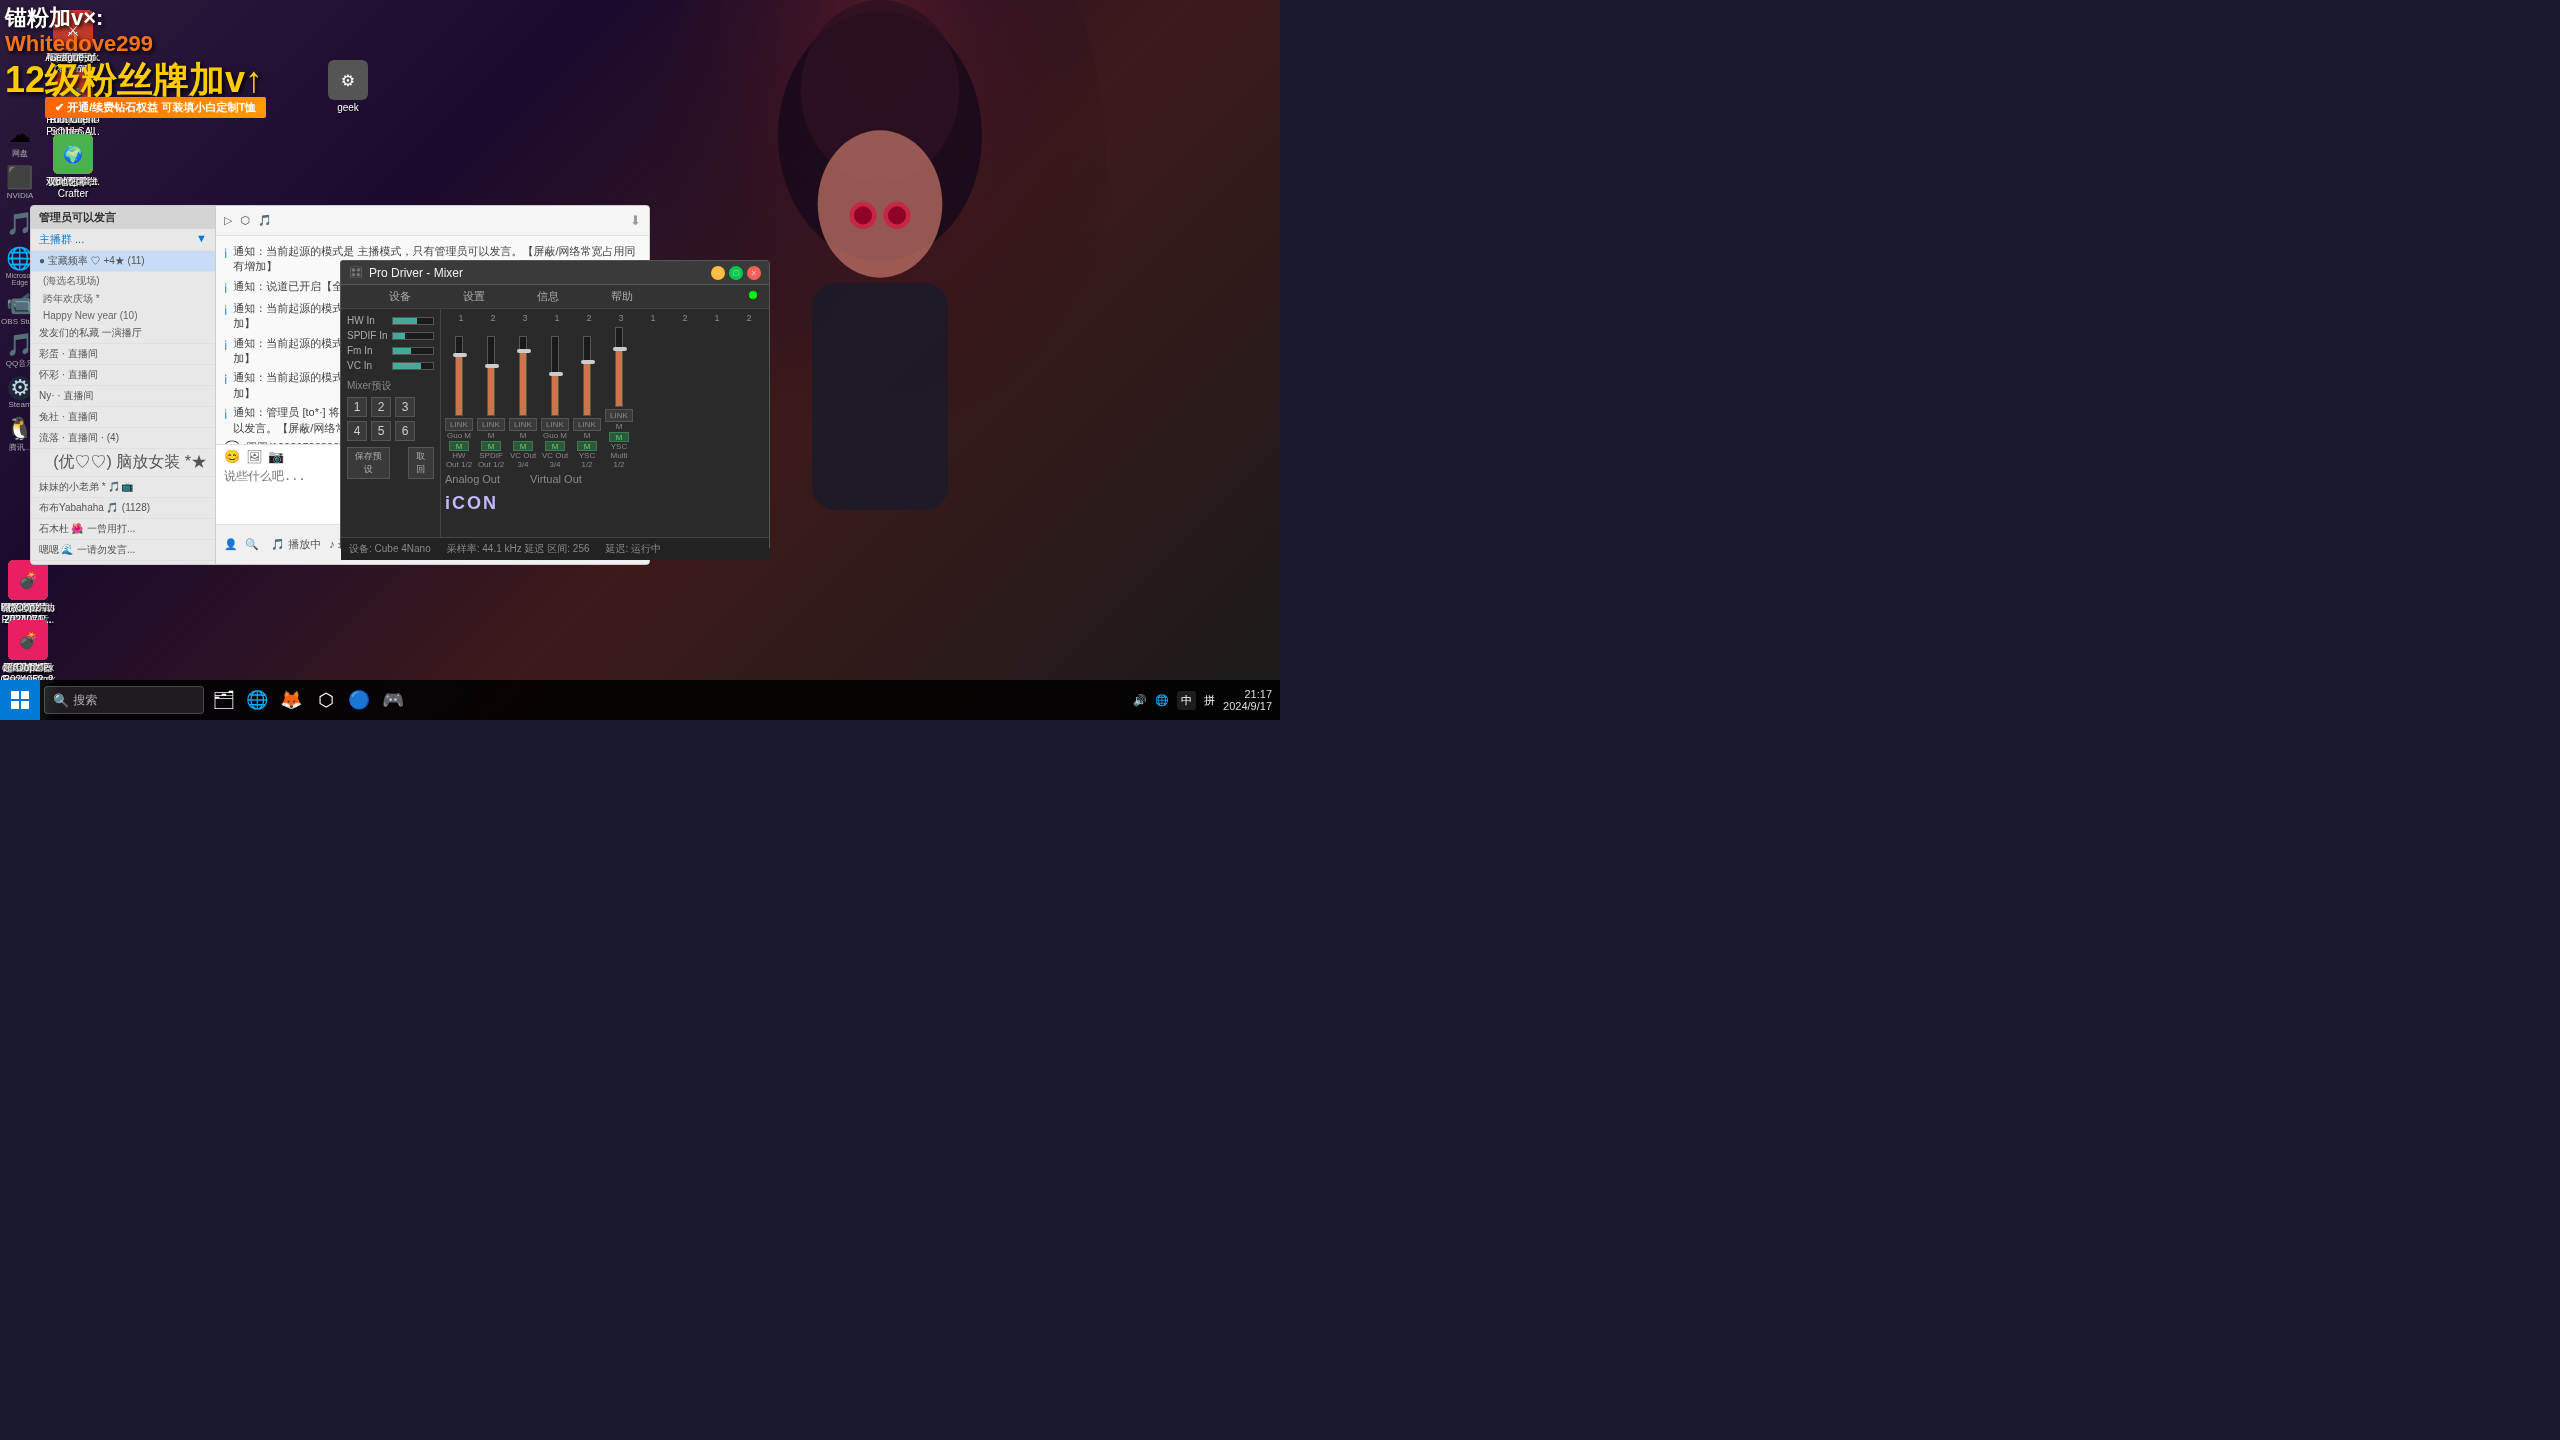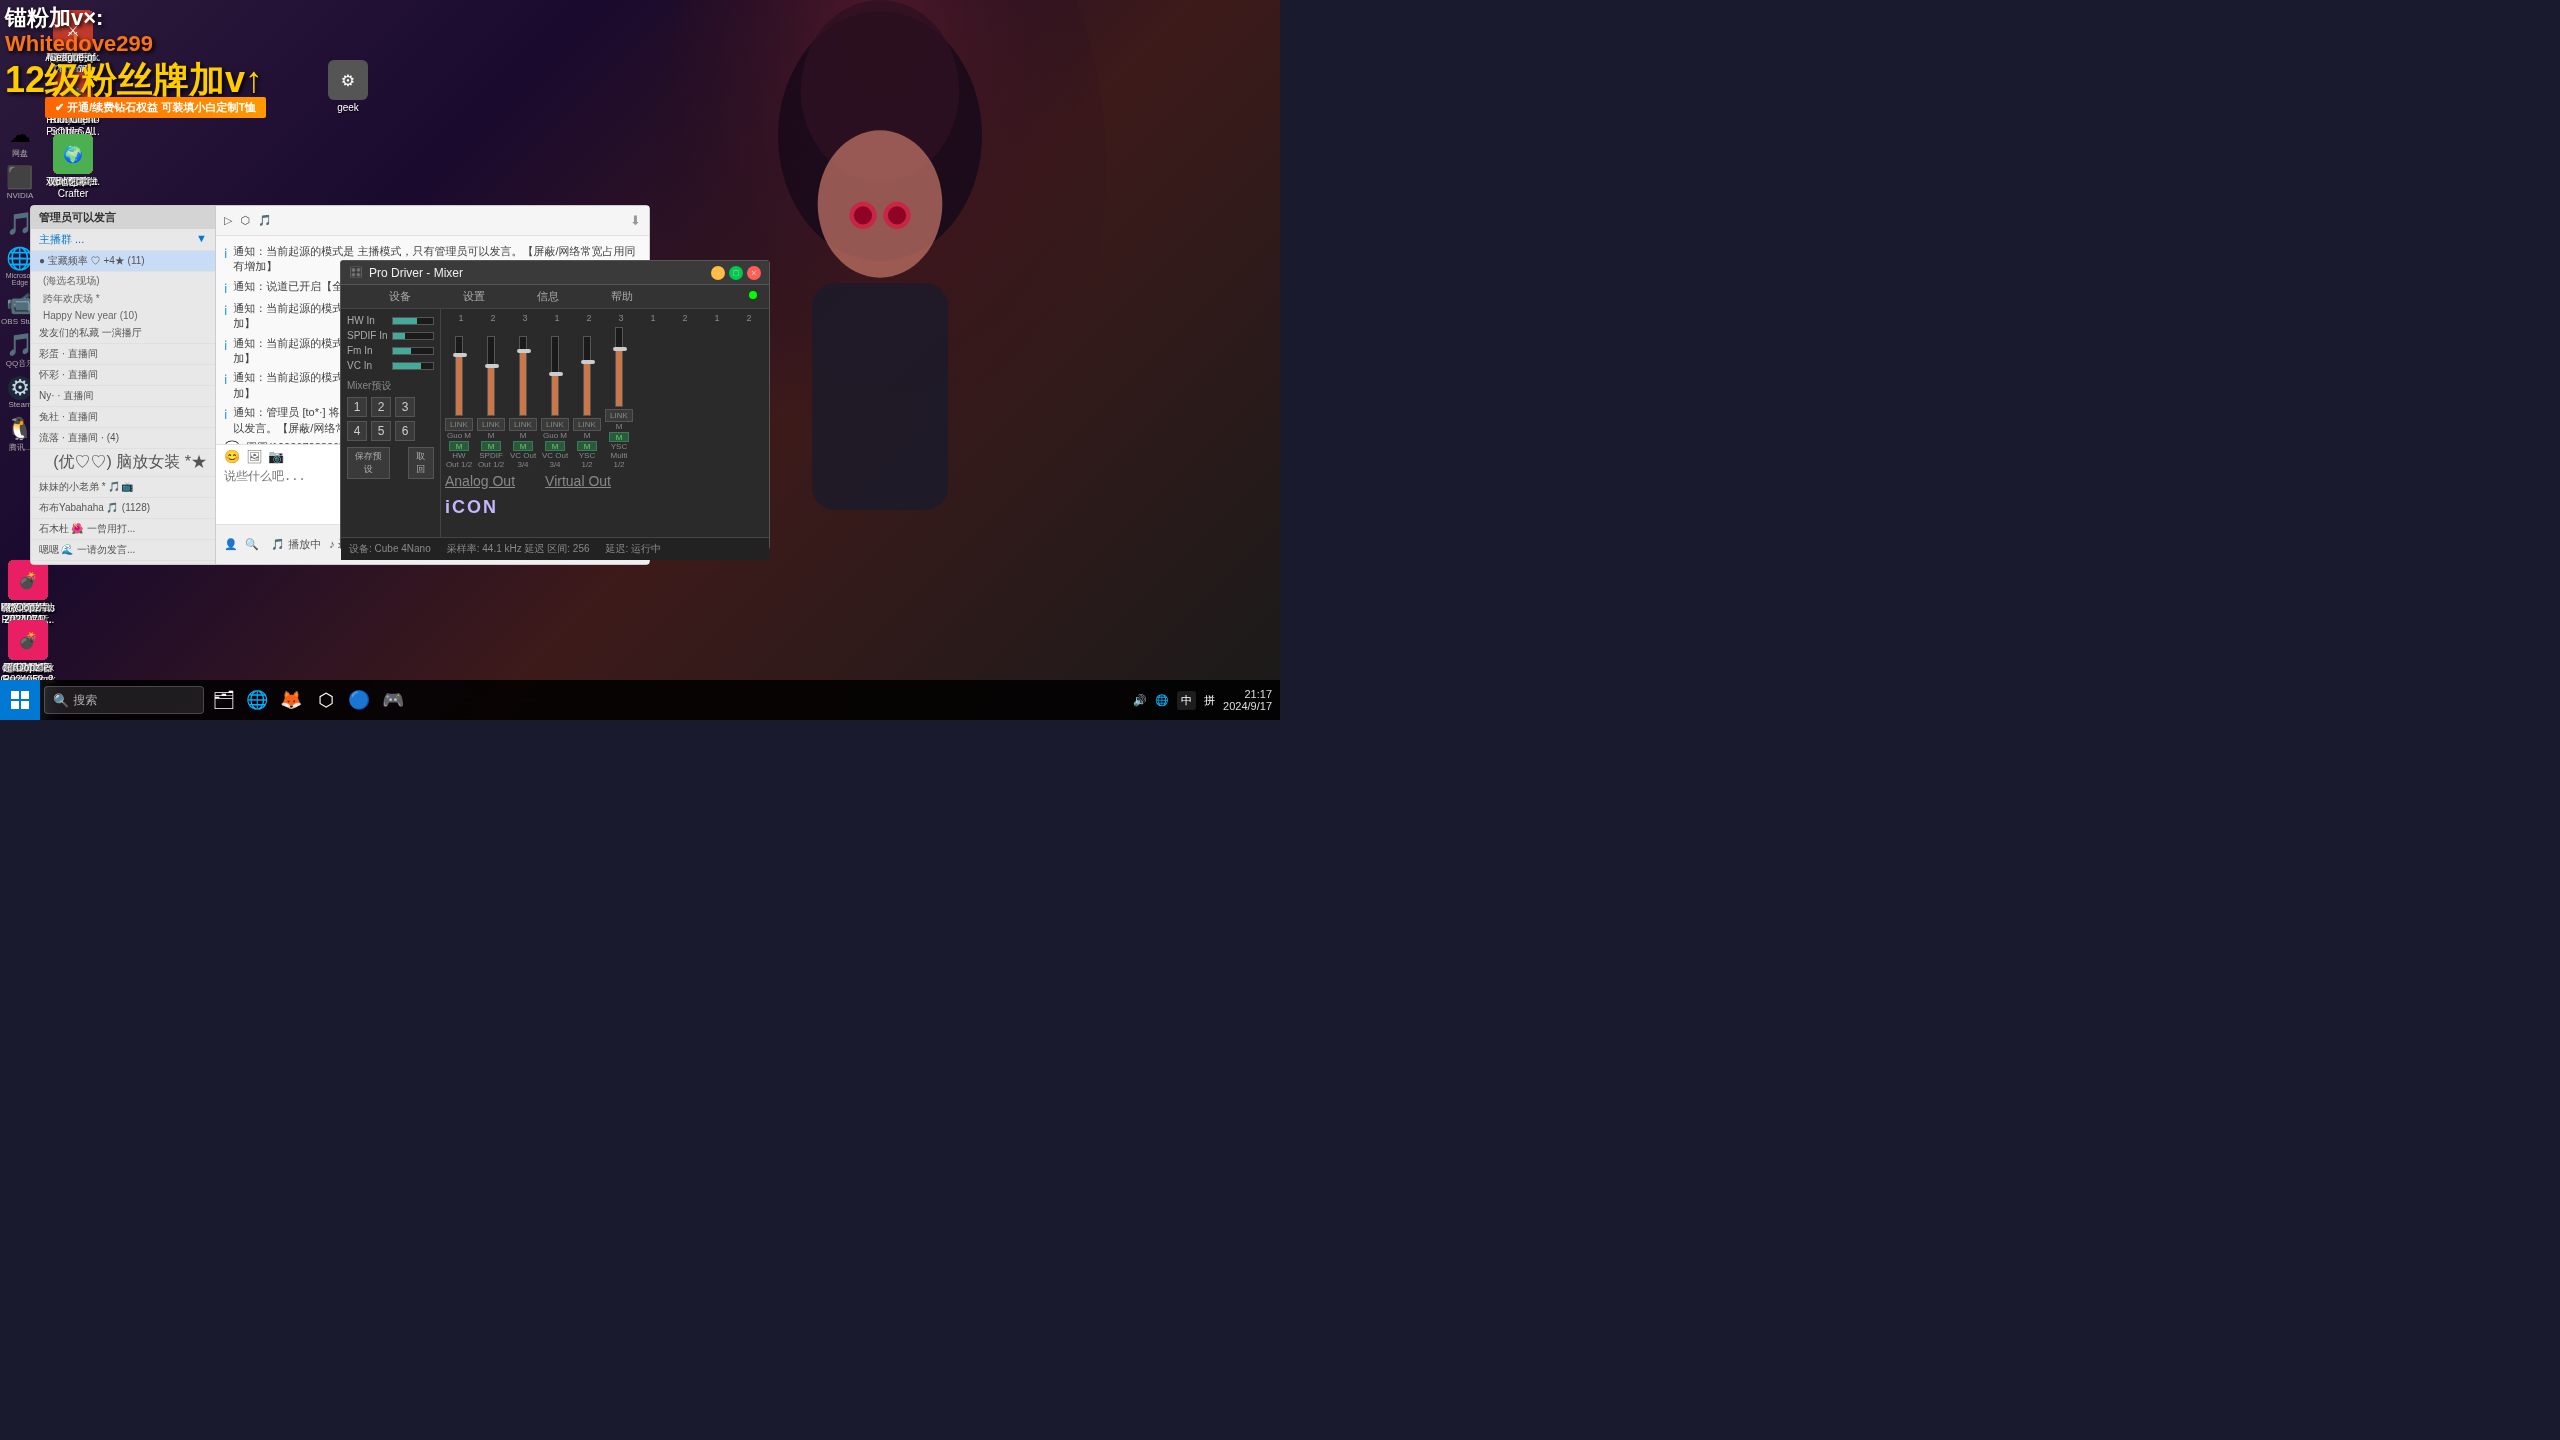--- a/index.html
+++ b/index.html
@@ -949,21 +949,21 @@
               <div class="fader-fill" style="height:70%;"></div>
               <div class="fader-handle" style="bottom:70%;"></div>
             </div>
             <div class="link-btn">LINK</div>
             <div style="font-size:8px; color:#888; text-align:center;">M</div>
             <div class="mute-btn">M</div>
             <div style="font-size:8px; color:#888; text-align:center;">YSC Multi 1/2</div>
           </div>
         </div>
 
-        <div style="display:flex; gap:30px; margin-top:4px; font-size:14px; color:#888;text-decoration:underline;">
+        <div style="display:flex; gap:30px; margin-top:4px; font-size:11px; color:#888;">
           <span>Analog Out</span>
           <span>Virtual Out</span>
         </div>
 
         <div style="margin-top:8px;">
           <span id="icon-logo">iCON</span>
         </div>
       </div>
     </div>
     <div id="mixer-footer">

